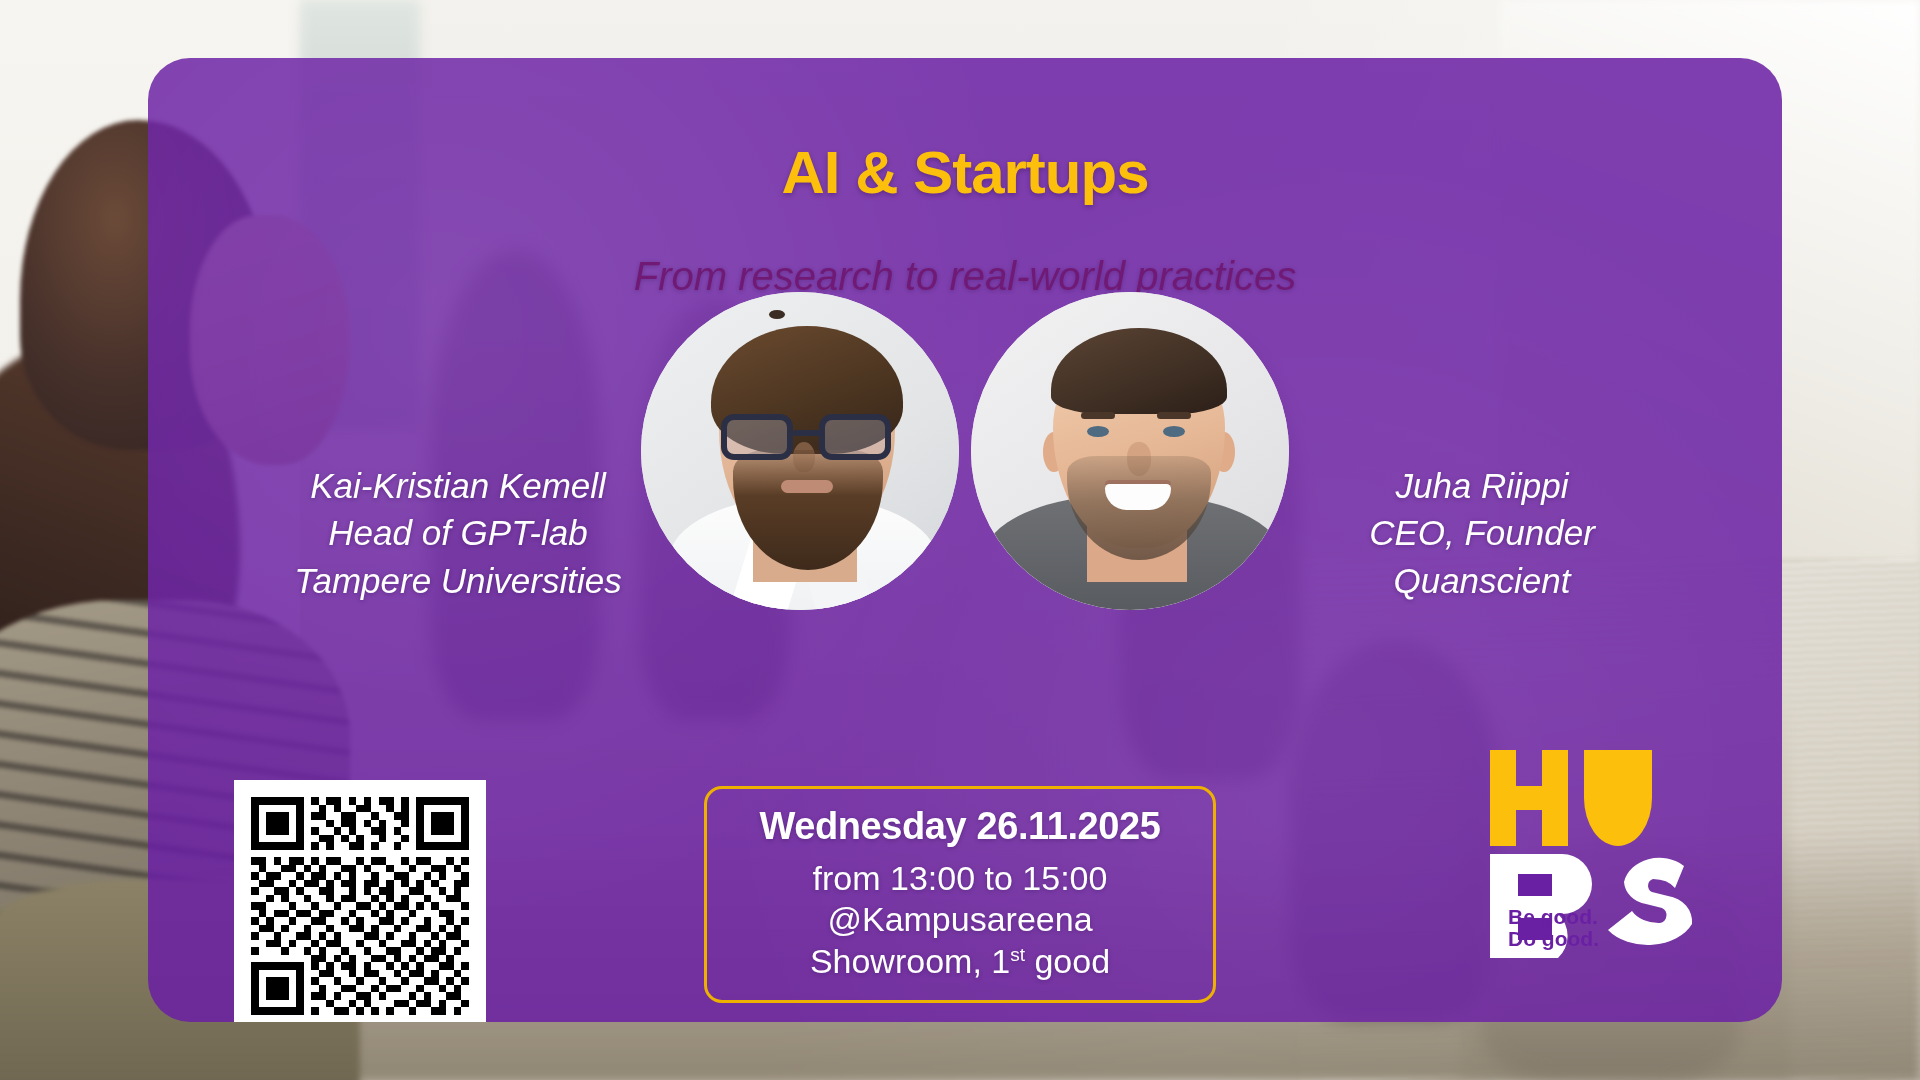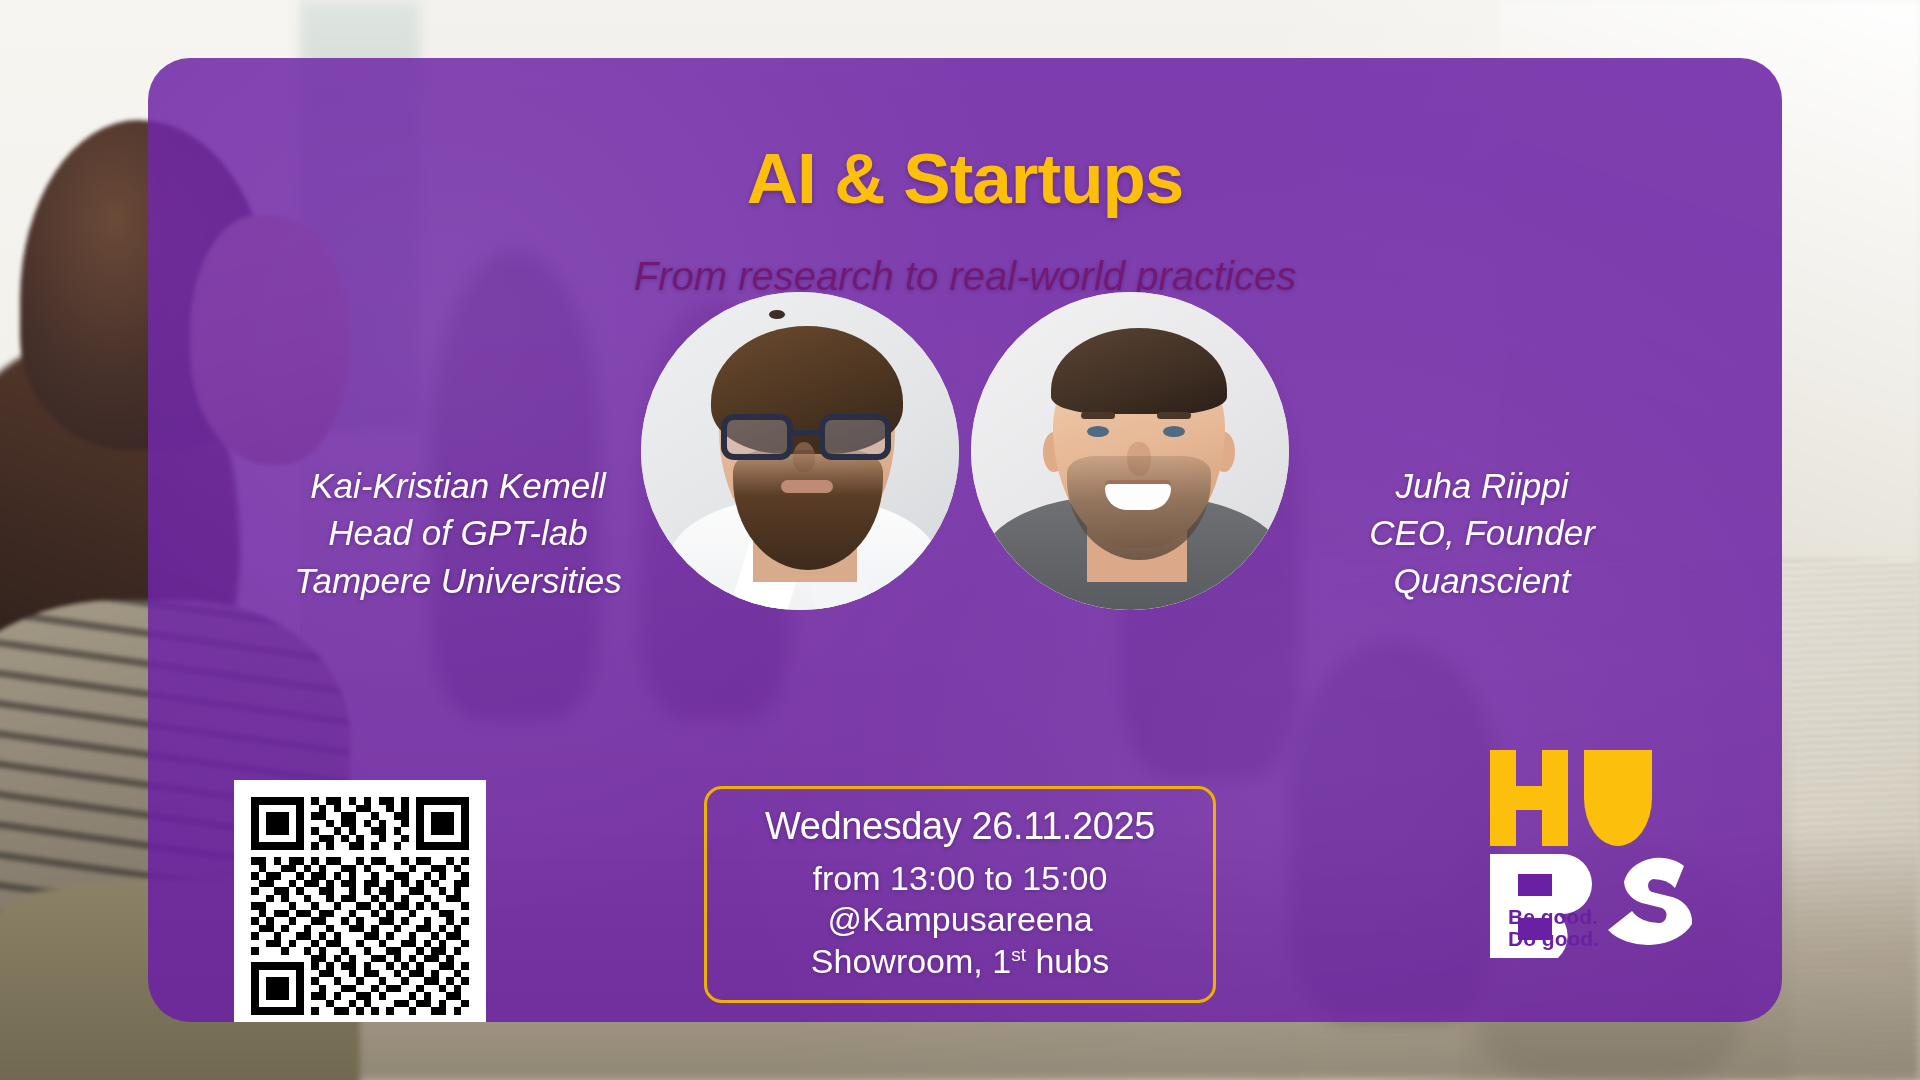--- a/index.html
+++ b/index.html
@@ -110,21 +110,21 @@
     background:
       radial-gradient(circle at 18% 28%, rgba(255,255,255,.07) 0%, rgba(255,255,255,0) 40%),
       radial-gradient(circle at 72% 72%, rgba(255,255,255,.05) 0%, rgba(255,255,255,0) 45%);
     pointer-events:none;
   }
   .card-inner { position:relative; z-index:2; width:100%; height:100%; }
 
   
   .title {
     position:absolute; left:0; right:0; top:80px; text-align:center;
-    font-size:71px; font-weight:bold; letter-spacing:-1px;
+    font-size:60px; font-weight:bold; letter-spacing:-1px;
     color:#FBBF0C;
     text-shadow:0 2px 5px rgba(40,10,70,.35);
   }
   .subtitle {
     position:absolute; left:0; right:0; top:196px; text-align:center;
     font-size:40px; font-style:italic; font-weight:400;
     color:#701a75;
     text-shadow:0 1px 4px rgba(40,10,70,.3);
   }
 
@@ -235,21 +235,21 @@
   .qr-wrap svg { display:block; width:100%; height:100%; }
 
   
   .details {
     position:absolute; left:556px; top:728px; width:512px;
     border:3px solid #EFB100; border-radius:18px;
     padding:16px 14px 18px;
     text-align:center; color:#ffffff;
   }
   .details .date {
-    font-size:38px; font-weight:normal; letter-spacing:-.4px;
+    font-size:38px; font-weight:bold; letter-spacing:-.4px;
     text-shadow:0 1px 4px rgba(40,10,70,.35); margin-bottom:10px;
   }
   .details .line { font-size:34px; line-height:1.22; text-shadow:0 1px 4px rgba(40,10,70,.3); }
   .details .line sup { font-size:.56em; vertical-align:super;margin-top:40px; }
   .url {
     position:absolute; left:556px; top:960px; width:512px; text-align:center;
     font-style:italic; font-size:38px; color:#ffffff;
     text-shadow:0 1px 4px rgba(40,10,70,.3);
   }
 
@@ -592,21 +592,21 @@
               <rect x="24" y="28" width="2" height="1"></rect>
               <rect x="27" y="28" width="1" height="1"></rect>
           </g>
         </svg>
       </div>
 
       <div class="details">
         <div class="date">Wednesday 26.11.2025</div>
         <div class="line">from 13:00 to 15:00</div>
         <div class="line">@Kampusareena</div>
-        <div class="line"><span>Showroom, 1</span><sup>st</sup><span> hubs</span></div>
+        <div class="line"><span>Showroom, 1</span><sup>st</sup><span> good</span></div>
       </div>
 
       <div class="url">https://hubs.fi/events</div>
 
       <div class="logo">
         <svg viewBox="0 0 210 212">
 
           <rect x="2" y="2" width="26" height="96" fill="#FBBF0C"></rect>
           <rect x="28" y="38" width="26" height="24" fill="#FBBF0C"></rect>
           <rect x="54" y="2" width="26" height="96" fill="#FBBF0C"></rect>

